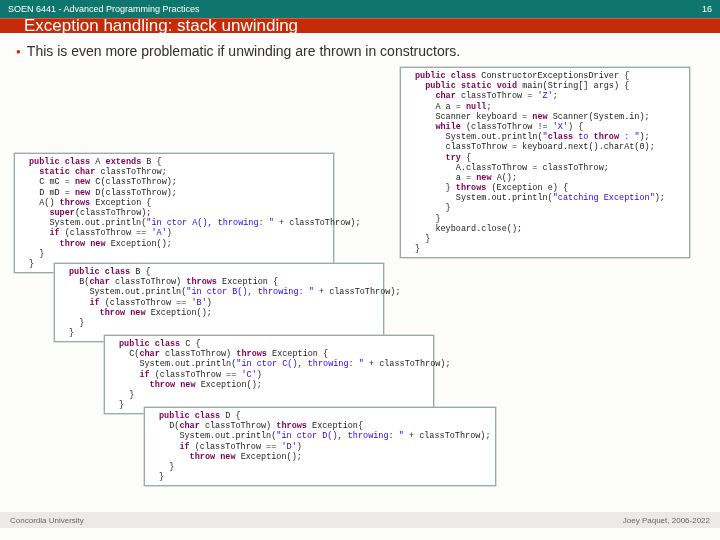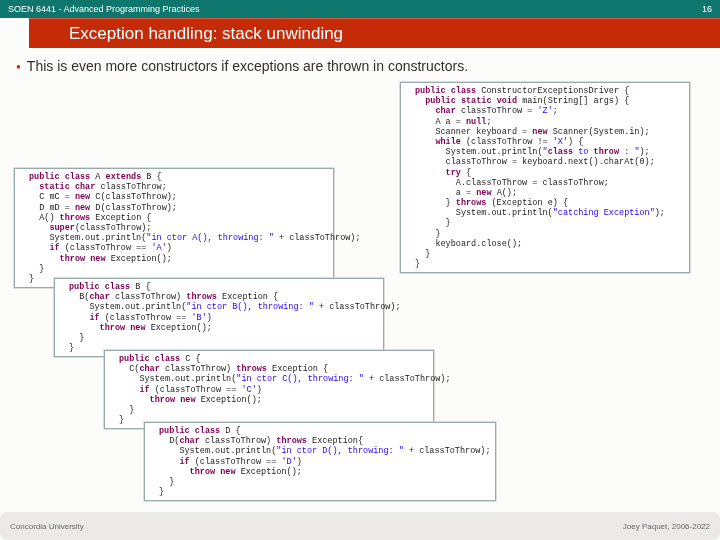--- a/index.html
+++ b/index.html
@@ -24,28 +24,27 @@
     display: flex;
     justify-content: space-between;
     align-items: center;
     font-size: 9px;
     padding: 0 8px;
     font-weight: 300;
   }
   .titlebar {
     background: #c42b06;
     border-top: 1px solid rgba(255,255,255,0.25);
-    height: 30px;
+    height: 15px;
     display: flex;
     align-items: center;
-    padding-left: 40px;
+    padding-left: 24px;
     color: #fff;
     font-size: 17px;
     font-weight: 300;
-    margin-left: 29px;
   }
   .content {
     padding: 10px 16px 0 16px;
     position: relative;
   }
   .bullet {
     display: flex;
     font-size: 14px;
     font-weight: 400;
     color: #322f2c;
@@ -62,32 +61,31 @@
     font-family: Consolas, "Courier New", monospace;
     font-size: 8.5px;
     line-height: 1.2;
     white-space: pre;
     color: #222;
   }
   .codebox b { color: #7f0055; font-weight: bold; }
   .codebox .s { color: #2a00ff; }
   .footer {
     position: absolute;
-    bottom: 0;
+    bottom: 12px;
     left: 0;
     right: 0;
-    height: 28px;
+    height: 16px;
     background: #eceae8;
     font-size: 8px;
     color: #6c655f;
     display: flex;
     justify-content: space-between;
     align-items: center;
     padding: 0 10px;
-    border-radius: 7px;
   }
   .footer .center {
     position: absolute;
     left: 0; right: 0;
     text-align: center;
   }
 </style>
 </head>
 <body>
 
@@ -98,21 +96,21 @@
     <span>16</span>
   </div>
 
   <div class="titlebar">
     <span>Exception handling: stack unwinding</span>
   </div>
 
   <div class="content">
     <div class="bullet">
       <span class="dot">●</span>
-      <span>This is even more constructors if exceptions are thrown in constructors.</span>
+      <span>This is even more problematic if unwinding are thrown in constructors.</span>
     </div>
 
     <div class="codebox" style="left:14px; top:120px; width:320px;"><span><b>public</b> <b>class</b> A <b>extends</b> B {
   <b>static</b> <b>char</b> classToThrow;
   C mC = <b>new</b> C(classToThrow);
   D mD = <b>new</b> D(classToThrow);
   A() <b>throws</b> Exception {
     <b>super</b>(classToThrow);
     System.out.println(<span class="s">"in ctor A(), throwing: "</span> + classToThrow);
     <b>if</b> (classToThrow == <span class="s">'A'</span>)

